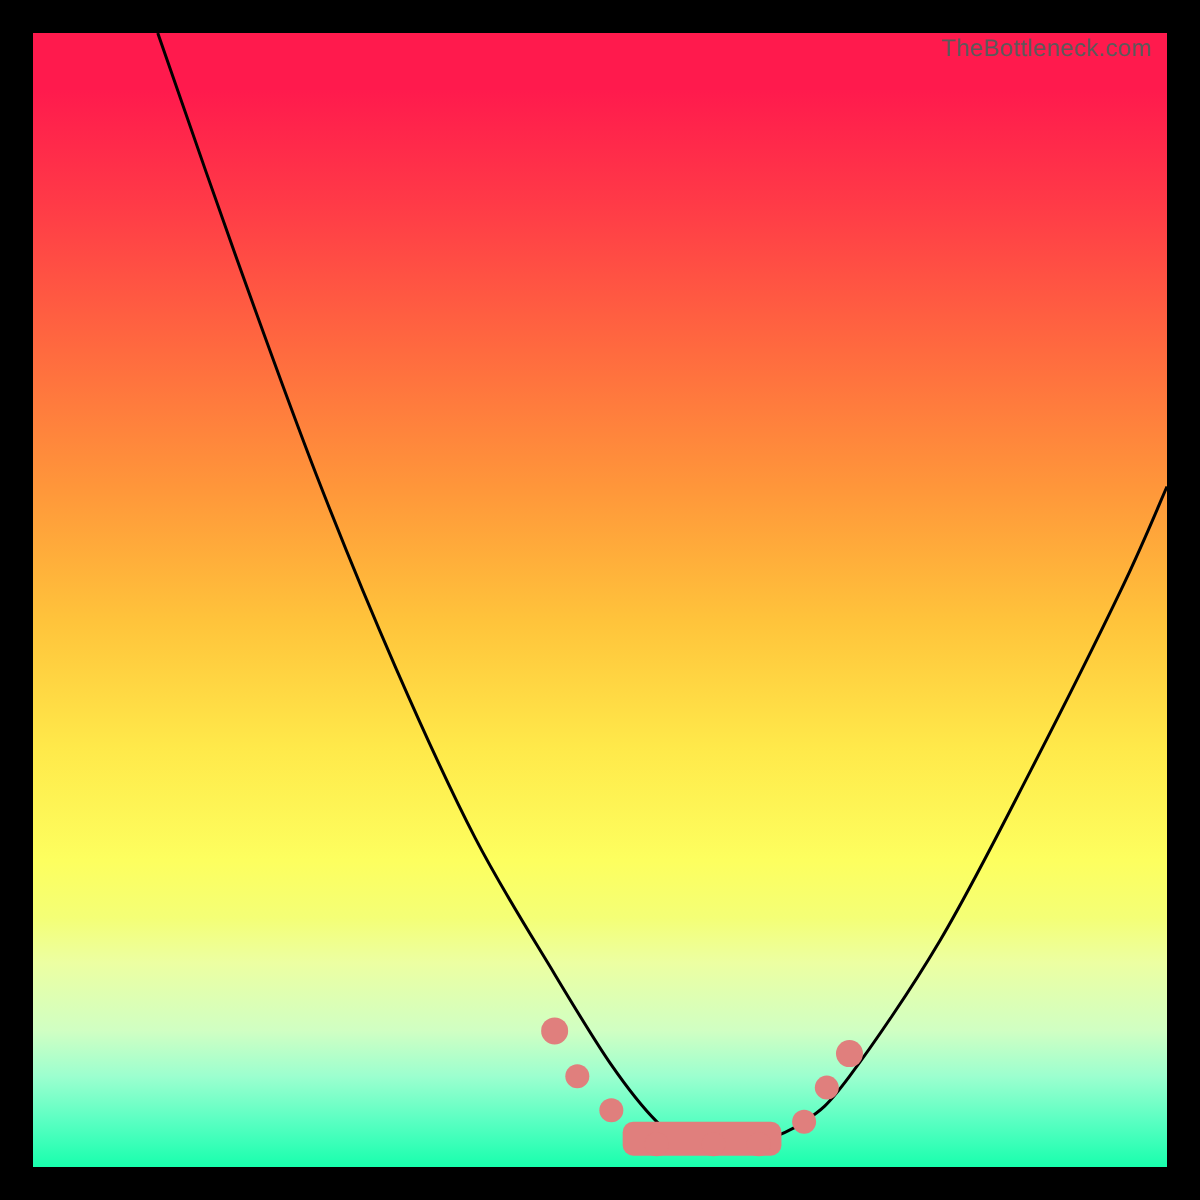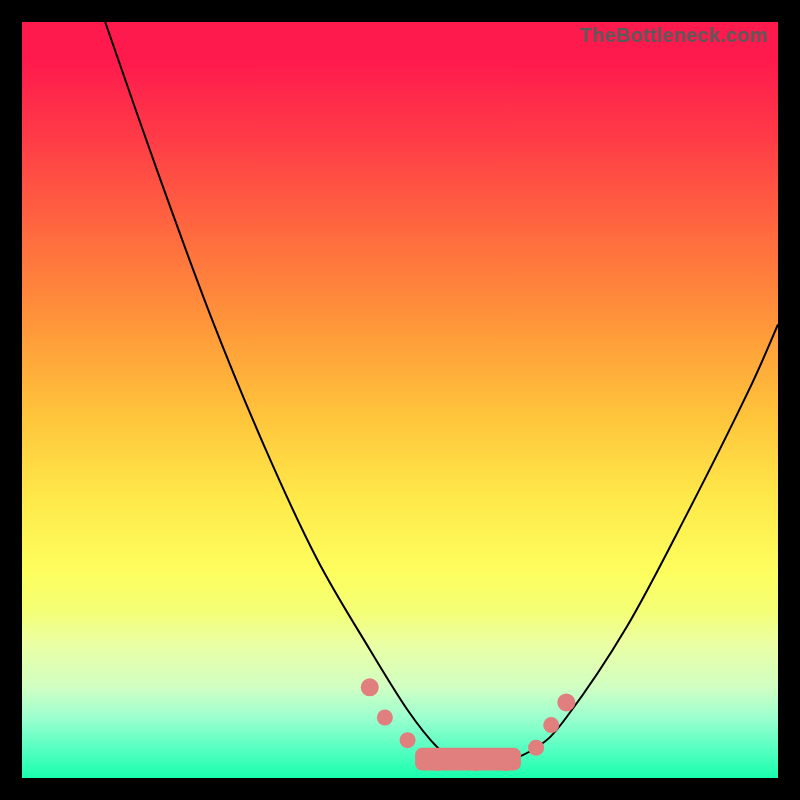--- a/index.html
+++ b/index.html
@@ -32,22 +32,22 @@
       #9cffcf 92%,
       #59ffc2 96%,
       #18ffad 100%
     );
   }
   .watermark {
     position: absolute;
     top: 2px;
     right: 10px;
     color: #5a5a5a;
-    font-size: 20px;
-    font-weight: 700;
+    font-size: 16px;
+    font-weight: 400;
     letter-spacing: 0.2px;
     user-select: none;
   }
   svg.curve {
     position: absolute;
     left: 0;
     top: 0;
     width: 756px;
     height: 756px;
   }

